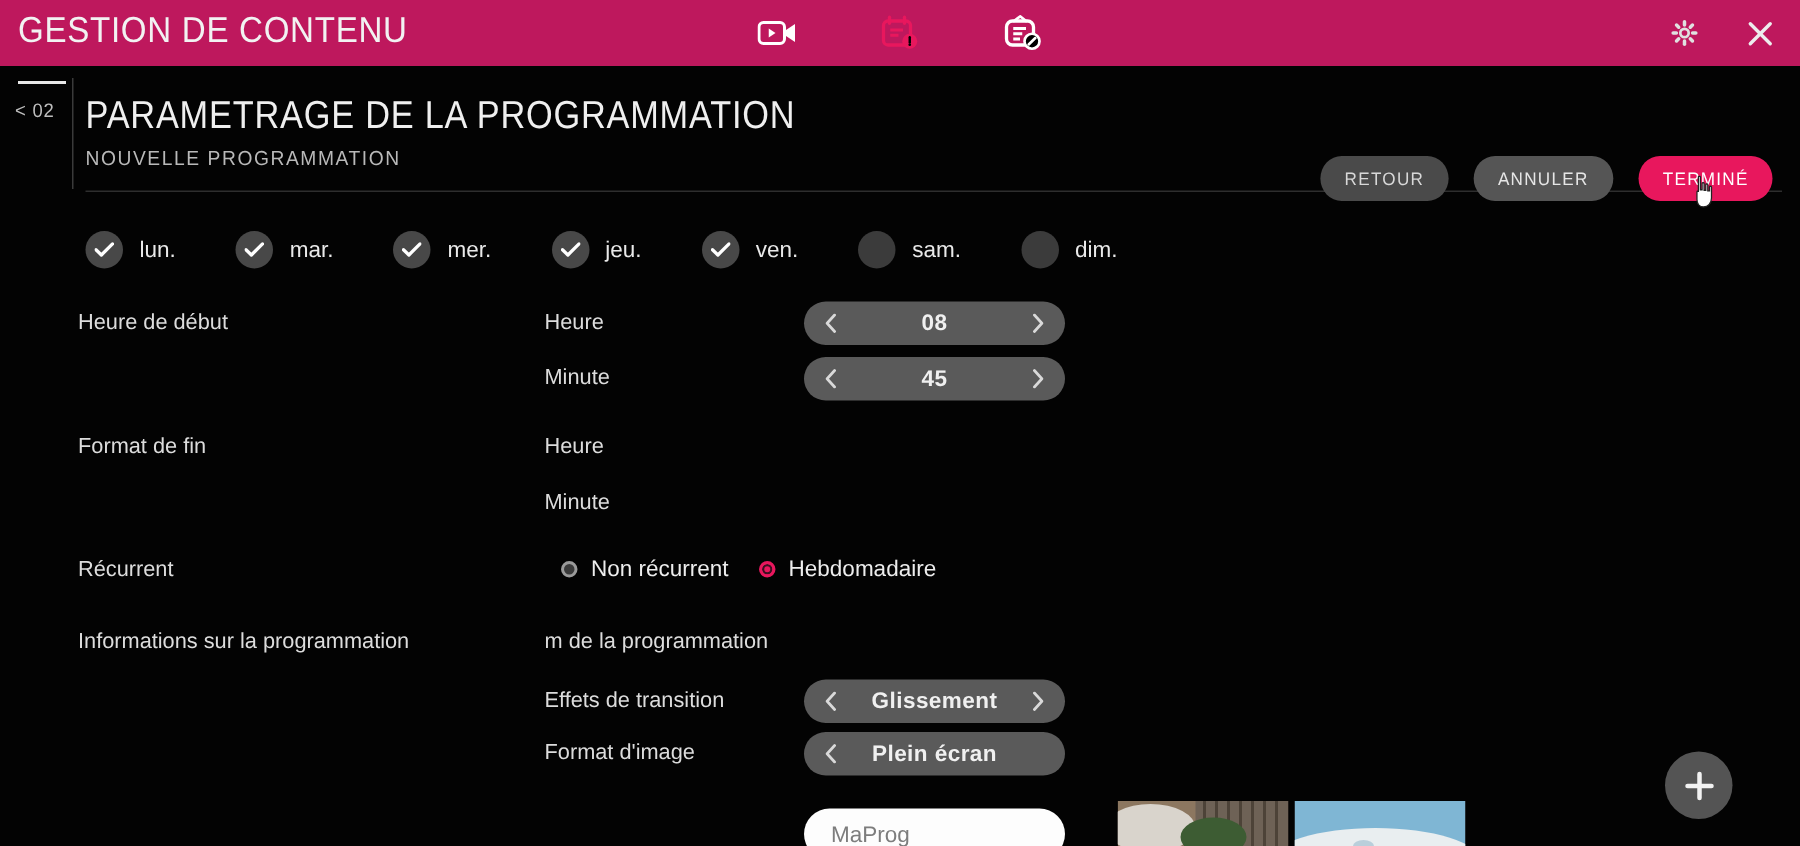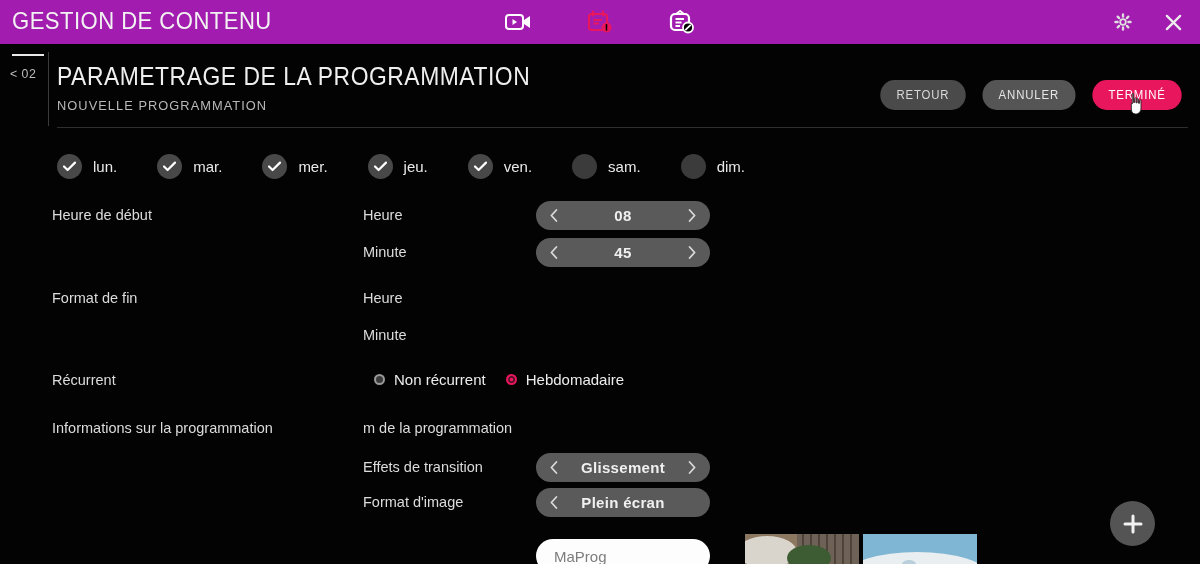--- a/index.html
+++ b/index.html
@@ -12,21 +12,21 @@
   #app {
     position: relative;
     width: 1200px; height: 564px;
     background: #030303;
   }
 
   
   .topbar {
     position: absolute; top: 0; left: 0;
     width: 1200px; height: 44px;
-    background: #a21caf;
+    background: #be185d;
   }
   .app-title {
     position: absolute; left: 12px; top: 7px;
     font-size: 24px; letter-spacing: .5px;
     color: #f2f2f2; font-weight: 400;
     transform: scaleX(.92); transform-origin: left center;
     white-space: nowrap;
   }
   .topicons {
     position: absolute; left: 0; top: 0;
@@ -70,21 +70,21 @@
     position: absolute; left: 57px; top: 54px;
     font-size: 13.5px; color: #b9b9b9; letter-spacing: 1.1px;
     transform: scaleX(.95); transform-origin: left center;
     white-space: nowrap;
   }
   .hdiv {
     position: absolute; left: 57px; top: 83px;
     width: 1131px; height: 1px; background: #2e2e2e;
   }
   .actions {
-    position: absolute; right: 16px; top: 36px;
+    position: absolute; right: 16px; top: 60px;
     display: flex; align-items: center; gap: 12px;
   }
   .btn {
     height: 30px; min-width: 72px; padding: 0 17px;
     border-radius: 15px; border: none;
     display: flex; align-items: center; justify-content: center;
     font-size: 12px; letter-spacing: .9px;
     font-family: "Liberation Sans", sans-serif;
     cursor: pointer; white-space: nowrap;
     transform: scaleX(.95);

